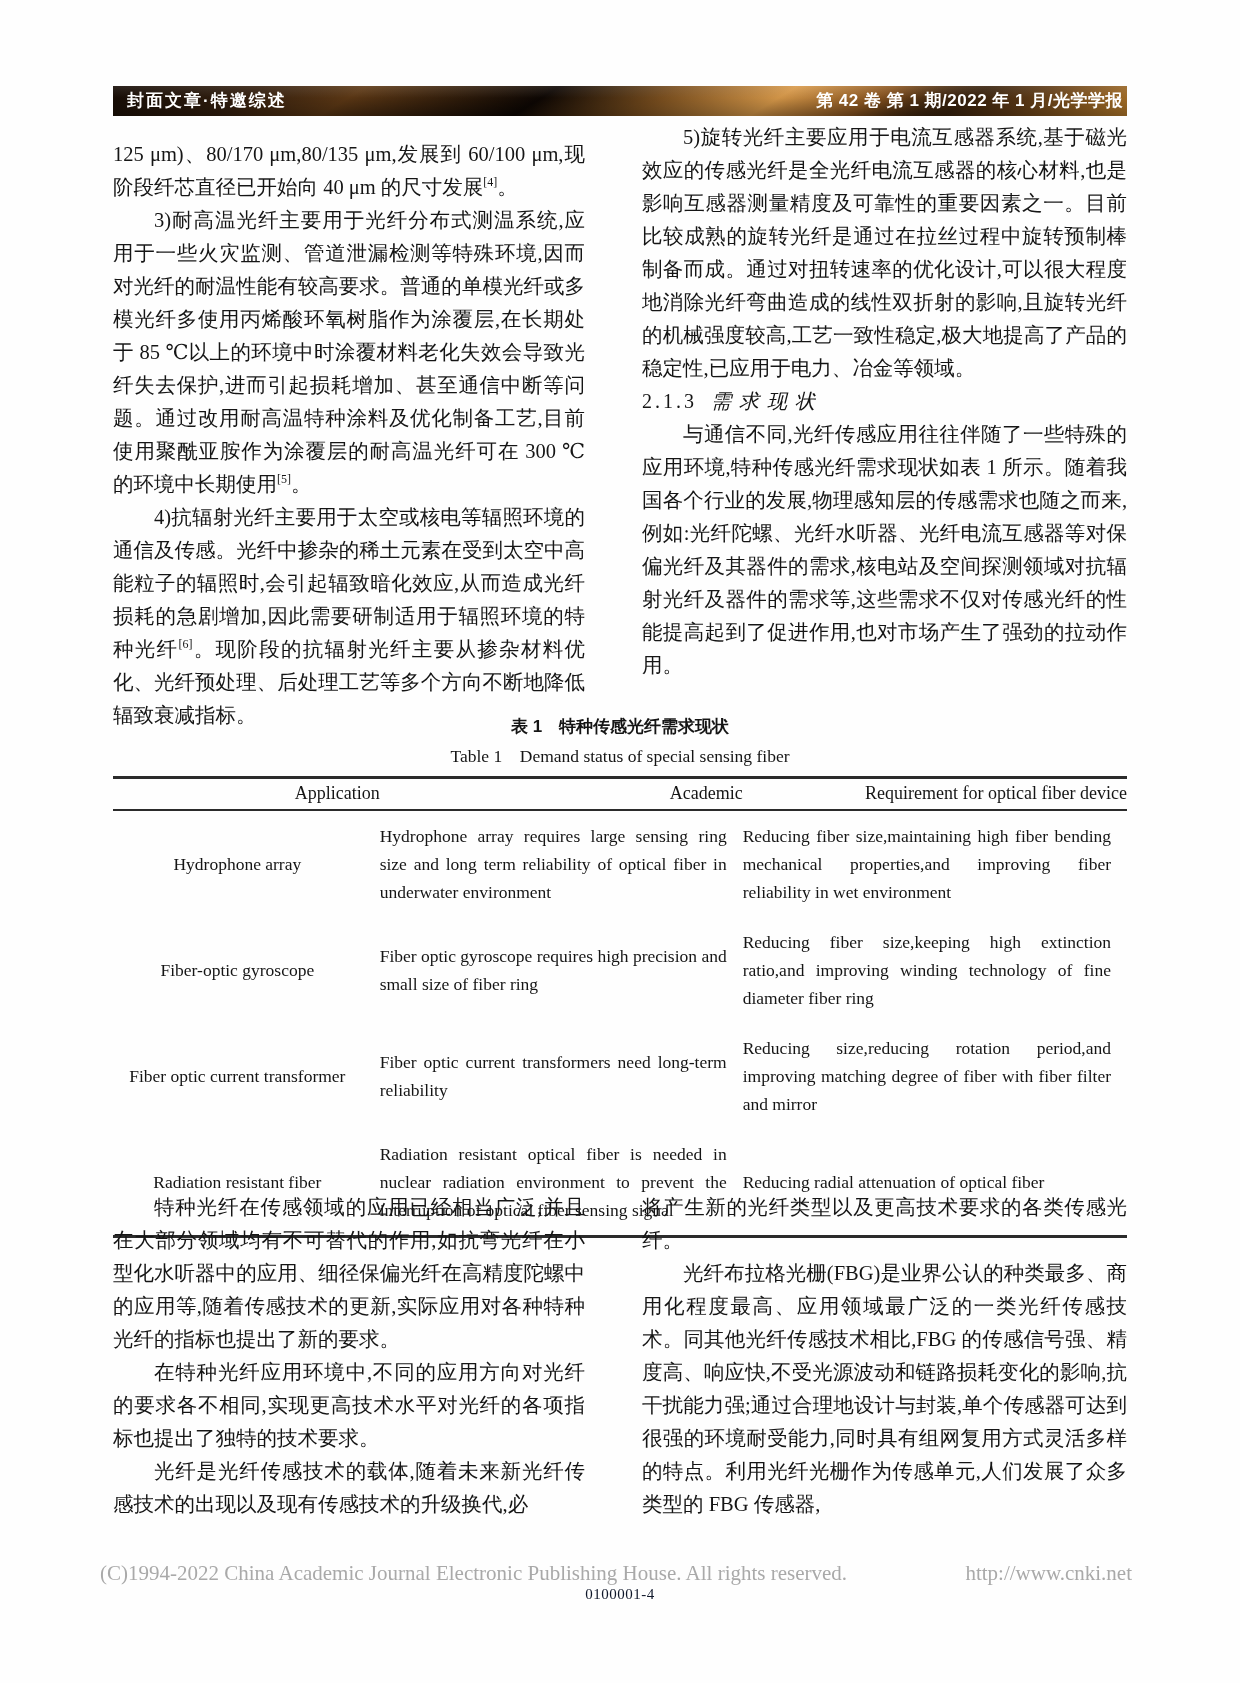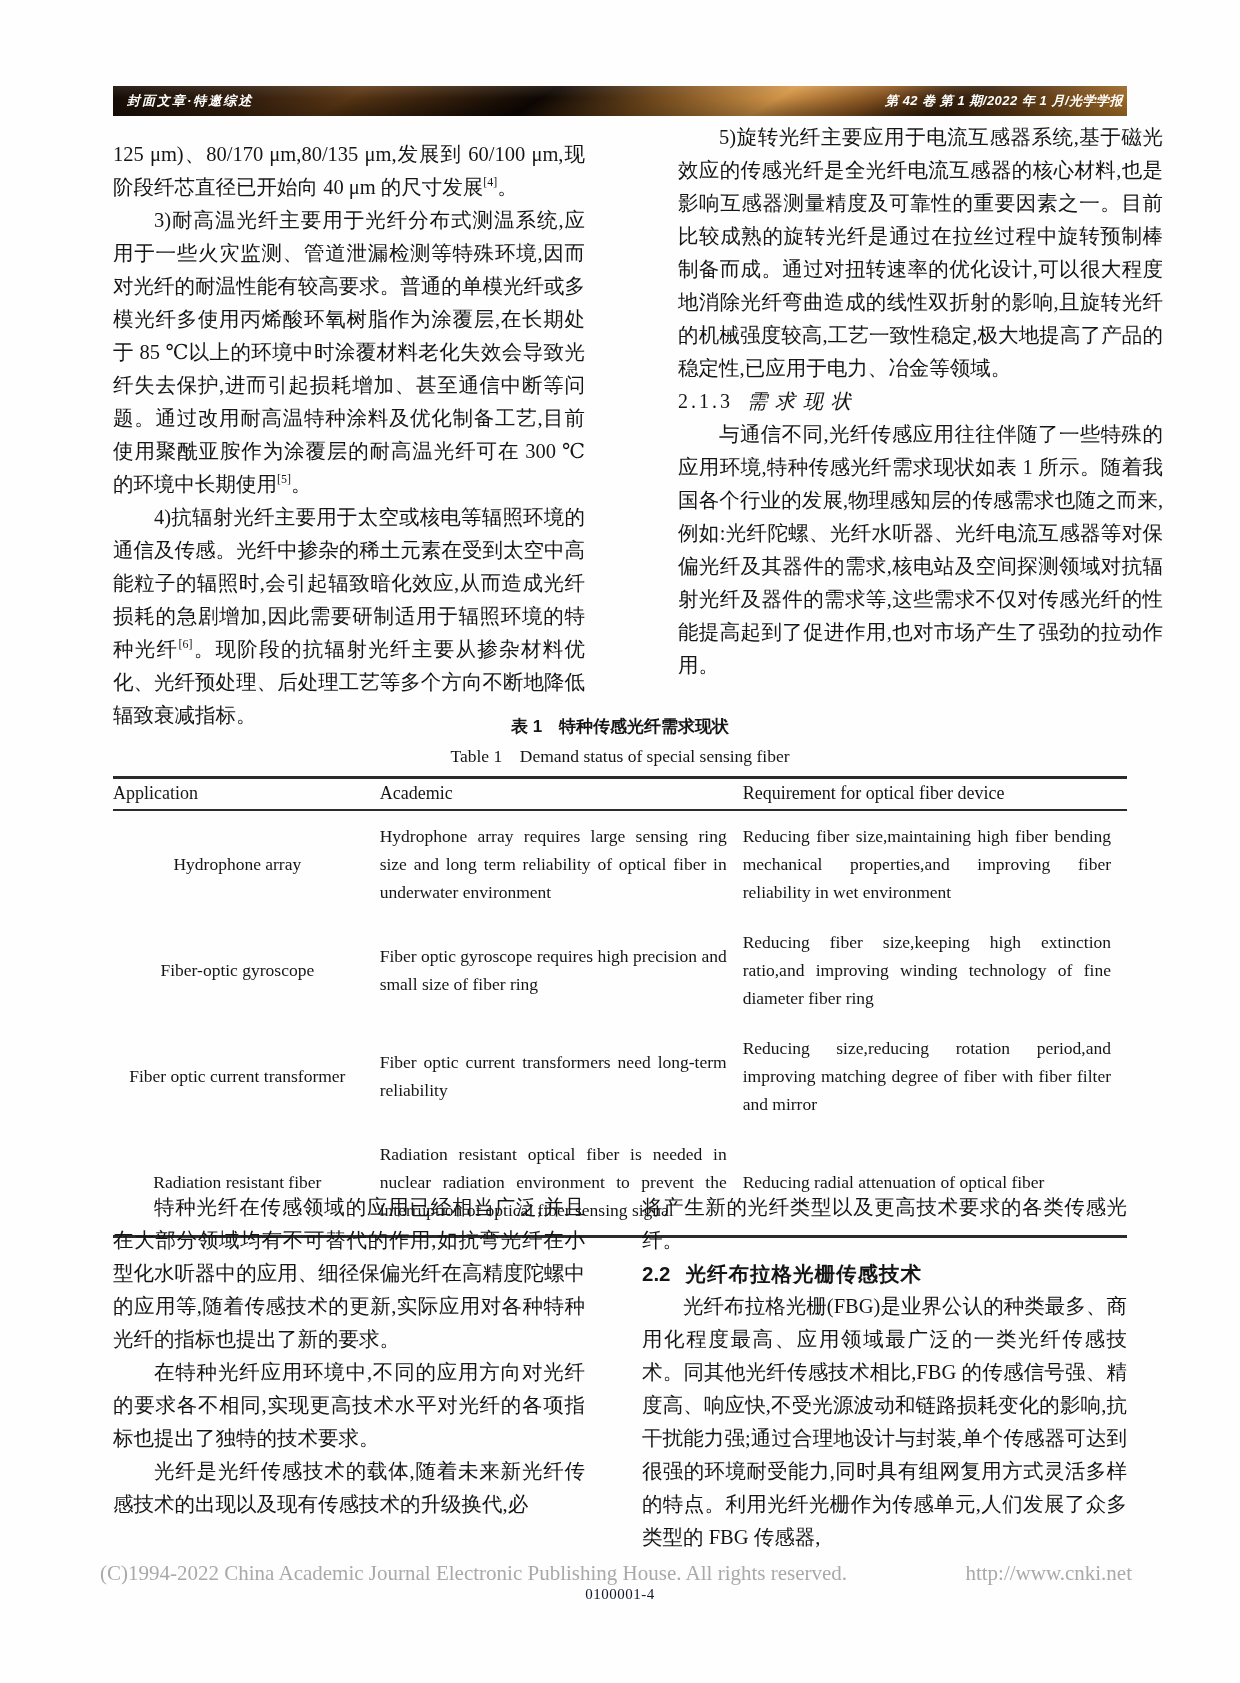--- a/index.html
+++ b/index.html
@@ -9,52 +9,52 @@
   
   .header-bar{position:absolute;left:113px;top:86px;width:1014px;height:30px;
               background:#0e0703;overflow:hidden;}
   .streak{position:absolute;top:-25px;height:85px;transform:skewX(-58deg);}
   .streak.s1{left:-60px;width:520px;background:linear-gradient(90deg,rgba(0,0,0,0),#3a2310 35%,#6b4118 55%,rgba(0,0,0,0) 92%);opacity:.85;}
   .streak.s2{left:420px;width:430px;background:linear-gradient(90deg,rgba(0,0,0,0),#7c501f 28%,#d99a4a 55%,#8a5520 78%,rgba(0,0,0,0));}
   .streak.s3{left:780px;width:430px;background:linear-gradient(90deg,rgba(0,0,0,0),#5e3a16 30%,#c4852f 62%,rgba(0,0,0,0) 95%);}
   .header-bar::after{content:'';position:absolute;inset:0;
       background:linear-gradient(180deg,rgba(255,255,255,.10),rgba(0,0,0,.05) 40%,rgba(0,0,0,.30) 95%);}
   .header-text{position:absolute;z-index:3;top:0;color:#ffffff;line-height:30px;
-      font-family:"Liberation Sans","DejaVu Sans",sans-serif;font-weight:bold;font-size:13px;font-style:italic;}
+      font-family:"Liberation Sans","DejaVu Sans",sans-serif;font-weight:bold;font-size:17px;}
   .header-text.left{left:14px;letter-spacing:2px;}
   .header-text.right{right:4px;letter-spacing:.5px;}
 
   
   .col{position:absolute;font-size:20.5px;line-height:33px;text-align:justify;
        text-justify:inter-ideograph;}
   .col p{margin:0;}
   .col p.body{text-indent:2em;}
   .col p.cont{text-indent:0;}
   sup{font-size:12px;line-height:0;vertical-align:super;}
   .h-kai{font-size:20px;line-height:33px;}
   .h-kai .hnum{letter-spacing:3px;margin-top:44px;}
   .h-kai .htitle{font-style:italic;letter-spacing:8px;margin-left:14px;}
   .h-bold{font-family:"Liberation Sans","DejaVu Sans",sans-serif;font-weight:bold;
           font-size:20.5px;line-height:33px;}
   .h-bold .htitle{margin-left:15px;letter-spacing:1px;}
 
   .col-lt{left:113px;top:138px;width:472px;}
-  .col-rt{left:678px;top:121px;width:485px;}
+  .col-rt{left:642px;top:121px;width:485px;}
   .col-lb{left:113px;top:1191px;width:472px;}
   .col-rb{left:642px;top:1191px;width:485px;}
 
   
   .table-wrap{position:absolute;left:113px;top:716px;width:1014px;}
   .cap-zh{text-align:center;font-family:"Liberation Sans","DejaVu Sans",sans-serif;
           font-weight:bold;font-size:17px;line-height:22px;}
   .cap-en{text-align:center;font-size:17.5px;line-height:22px;margin-top:7px;}
   table.demand{width:100%;border-collapse:collapse;margin-top:9px;
       border-top:3px solid #2b2b2b;border-bottom:3px solid #2b2b2b;font-size:17.5px;}
   table.demand thead th{font-weight:normal;font-size:18px;padding:4px 0 5px 0;
-      border-bottom:2px solid #2b2b2b;text-align:left;}
+      border-bottom:2px solid #2b2b2b;text-align:right;}
   table.demand tbody td{line-height:28px;vertical-align:middle;text-align:justify;
       padding:11px 16px 11px 0;}
   table.demand tbody td:first-child{text-align:center;padding:11px 22px 11px 4px;line-height:26px;margin-top:12px;}
 
   
   .footer-copy{position:absolute;left:100px;top:1561px;width:1032px;display:flex;
       justify-content:space-between;color:#a9a9a9;font-size:21px;line-height:24px;}
   .footer-page{position:absolute;left:0;top:1586px;width:1240px;text-align:center;
       font-size:15px;color:#0f172a;letter-spacing:.5px;}
 </style>
@@ -123,21 +123,20 @@
     </table>
   </div>
 
   <div id="col-lb" class="col col-lb">
       <p class="body">特种光纤在传感领域的应用已经相当广泛,并且在大部分领域均有不可替代的作用,如抗弯光纤在小型化水听器中的应用、细径保偏光纤在高精度陀螺中的应用等,随着传感技术的更新,实际应用对各种特种光纤的指标也提出了新的要求。</p>
       <p class="body">在特种光纤应用环境中,不同的应用方向对光纤的要求各不相同,实现更高技术水平对光纤的各项指标也提出了独特的技术要求。</p>
       <p class="body">光纤是光纤传感技术的载体,随着未来新光纤传感技术的出现以及现有传感技术的升级换代,必</p>
     </div>
   <div id="col-rb" class="col col-rb">
       <p class="cont">将产生新的光纤类型以及更高技术要求的各类传感光纤。</p>
-      <div class="h-bold"><span class="hnum">2.2</span><span class="htitle">光纤布拉格光栅传感技术</span></div>
       <p class="body">光纤布拉格光栅(FBG)是业界公认的种类最多、商用化程度最高、应用领域最广泛的一类光纤传感技术。同其他光纤传感技术相比,FBG 的传感信号强、精度高、响应快,不受光源波动和链路损耗变化的影响,抗干扰能力强;通过合理地设计与封装,单个传感器可达到很强的环境耐受能力,同时具有组网复用方式灵活多样的特点。利用光纤光栅作为传感单元,人们发展了众多类型的 FBG 传感器,</p>
     </div>
 
   <div class="footer-copy">
     <span>(C)1994-2022 China Academic Journal Electronic Publishing House. All rights reserved.</span>
     <span>http://www.cnki.net</span>
   </div>
   <div class="footer-page">0100001-4</div>
 
 </div>

